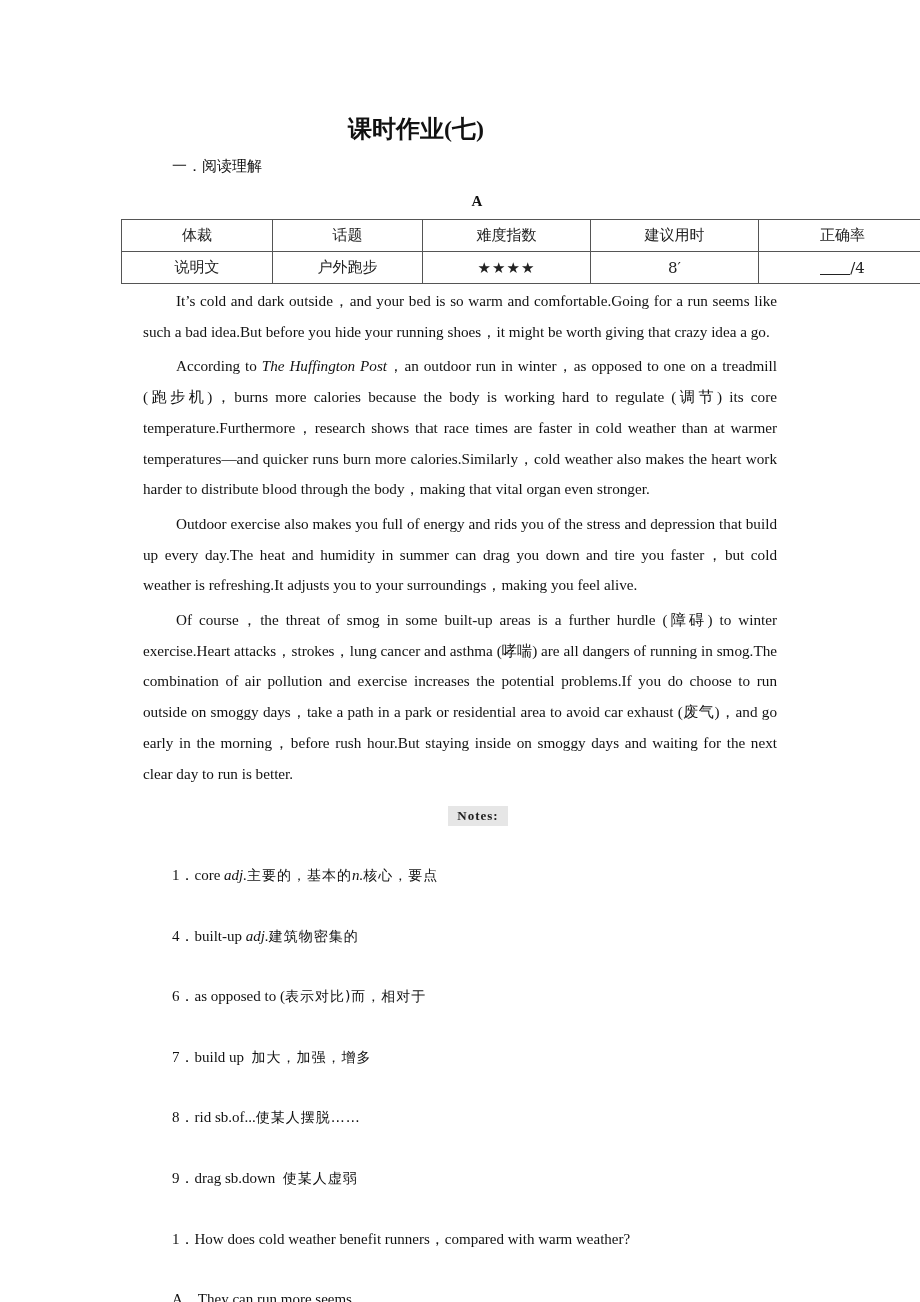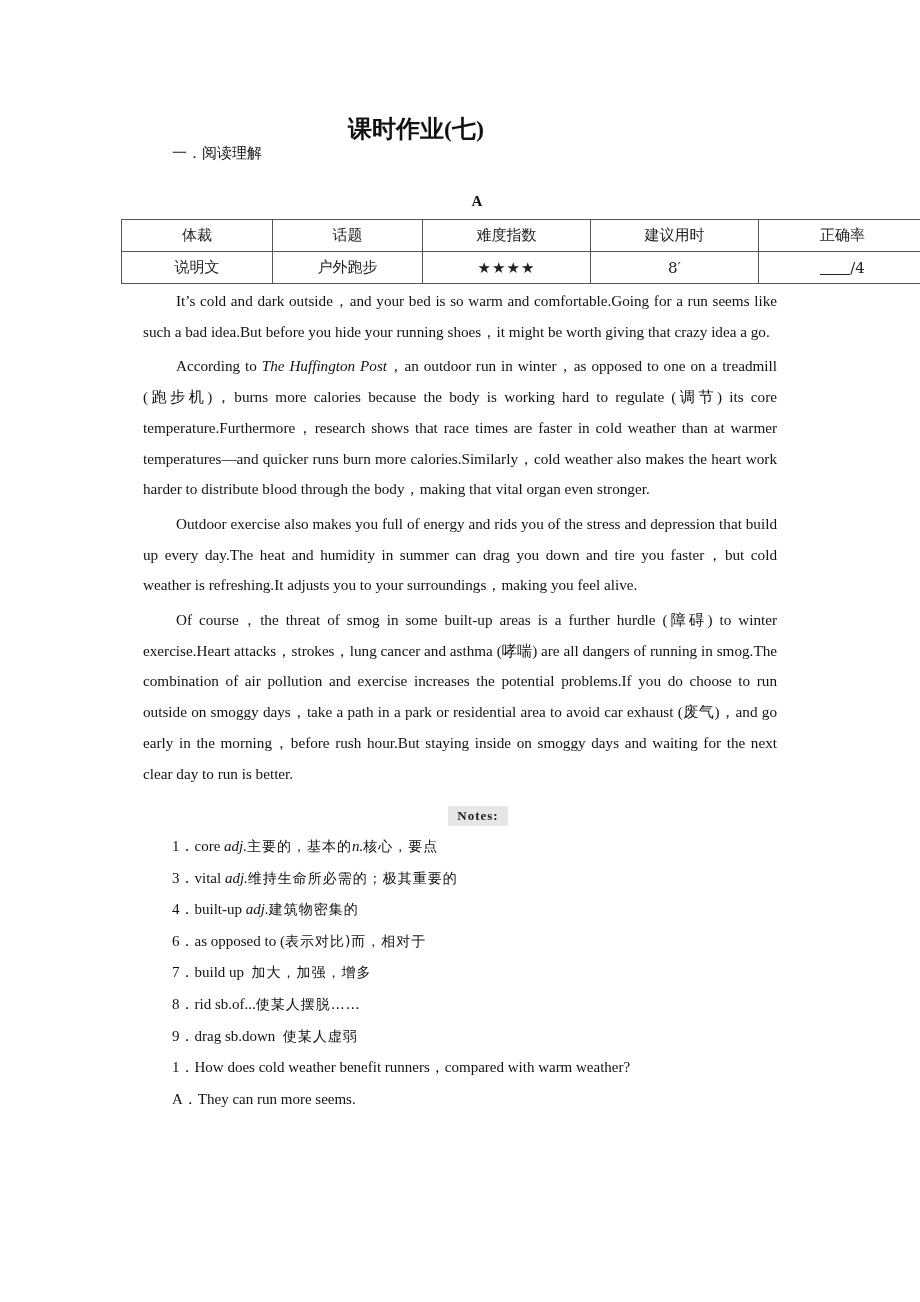--- a/index.html
+++ b/index.html
@@ -7,21 +7,21 @@
     width: 920px; height: 1302px; position: relative; overflow: hidden;
     font-family: "Liberation Serif", "DejaVu Serif", serif;
     color: #111111;
   }
   .page-title {
     position: absolute; left: 0; width: 832px; top: 112px;
     text-align: center; font-size: 24px; font-weight: bold; letter-spacing: 0px;
     line-height: 34px;
   }
   .section-heading {
-    position: absolute; left: 172px; top: 141px; font-size: 15px; line-height: 24px;
+    position: absolute; left: 172px; top: 154px; font-size: 15px; line-height: 24px;
     font-family: "DejaVu Sans", sans-serif;
   }
   .passage-label {
     position: absolute; left: 0; width: 954px; top: 190px; text-align: center;
     font-size: 15px; font-weight: bold; line-height: 22px;
   }
   table.info {
     position: absolute; left: 121px; top: 219px; width: 806px;
     border-collapse: collapse; font-size: 15px;
   }
@@ -44,21 +44,21 @@
   .article i { font-style: italic; }
   .notes-tag {
     position: absolute; left: 448px; top: 806px; width: 60px; height: 20px;
     background: #e6e6e6; text-align: center; font-size: 13px; font-weight: bold;
     line-height: 20px; letter-spacing: 1px; color: #222;
   }
   .notes {
     position: absolute; left: 172px; top: 831px; width: 620px;
     font-size: 15px; line-height: 31.6px;
   }
-  .notes .row { white-space: nowrap; }
+  .notes .row { white-space: nowrap; margin-top: 29px; }
   .notes .zh { font-family: "DejaVu Sans", sans-serif; font-size: 14px; letter-spacing: 1px; }
   .notes i { font-style: italic; }
 </style>
 </head>
 <body>
 
 <div class="page-title">课时作业(七)</div>
 <div class="section-heading">一．阅读理解</div>
 <div class="passage-label">A</div>
 
@@ -92,21 +92,20 @@
   <p><span></span><i></i><span>It’s cold and dark outside，and your bed is so warm and comfortable.Going for a run seems like such a bad idea.But before you hide your running shoes，it might be worth giving that crazy idea a go.</span></p>
   <p><span>According to </span><i>The Huffington Post</i><span>，an outdoor run in winter，as opposed to one on a treadmill (跑步机)，burns more calories because the body is working hard to regulate (调节) its core temperature.Furthermore，research shows that race times are faster in cold weather than at warmer temperatures—and quicker runs burn more calories.Similarly，cold weather also makes the heart work harder to distribute blood through the body，making that vital organ even stronger.</span></p>
   <p><span></span><i></i><span>Outdoor exercise also makes you full of energy and rids you of the stress and depression that build up every day.The heat and humidity in summer can drag you down and tire you faster，but cold weather is refreshing.It adjusts you to your surroundings，making you feel alive.</span></p>
   <p><span></span><i></i><span>Of course，the threat of smog in some built-up areas is a further hurdle (障碍) to winter exercise.Heart attacks，strokes，lung cancer and asthma (哮喘) are all dangers of running in smog.The combination of air pollution and exercise increases the potential problems.If you do choose to run outside on smoggy days，take a path in a park or residential area to avoid car exhaust (废气)，and go early in the morning，before rush hour.But staying inside on smoggy days and waiting for the next clear day to run is better.</span></p>
 </div>
 
 <div class="notes-tag">Notes:</div>
 
 <div class="notes">
   <div class="row"><span>1．</span><span>core </span><i>adj.</i><span class="zh">主要的，基本的</span><i>n.</i><span class="zh">核心，要点</span></div>
-  <div class="row"><span>3．</span><span>vital </span><i>adj.</i><span class="zh">维持生命所必需的；极其重要的</span></div>
   <div class="row"><span>4．</span><span>built-up </span><i>adj.</i><span class="zh">建筑物密集的</span></div>
   <div class="row"><span>6．</span><span>as opposed to (</span><span class="zh">表示对比)而，相对于</span></div>
   <div class="row"><span>7．</span><span style="white-space:pre">build up  </span><span class="zh">加大，加强，增多</span></div>
   <div class="row"><span>8．</span><span>rid sb.of...</span><span class="zh">使某人摆脱……</span></div>
   <div class="row"><span>9．</span><span style="white-space:pre">drag sb.down  </span><span class="zh">使某人虚弱</span></div>
   <div class="row"><span>1．</span><span>How does cold weather benefit runners，compared with warm weather?</span></div>
   <div class="row"><span>A．</span><span>They can run more seems.</span></div>
 </div>
 
 </body></html>

